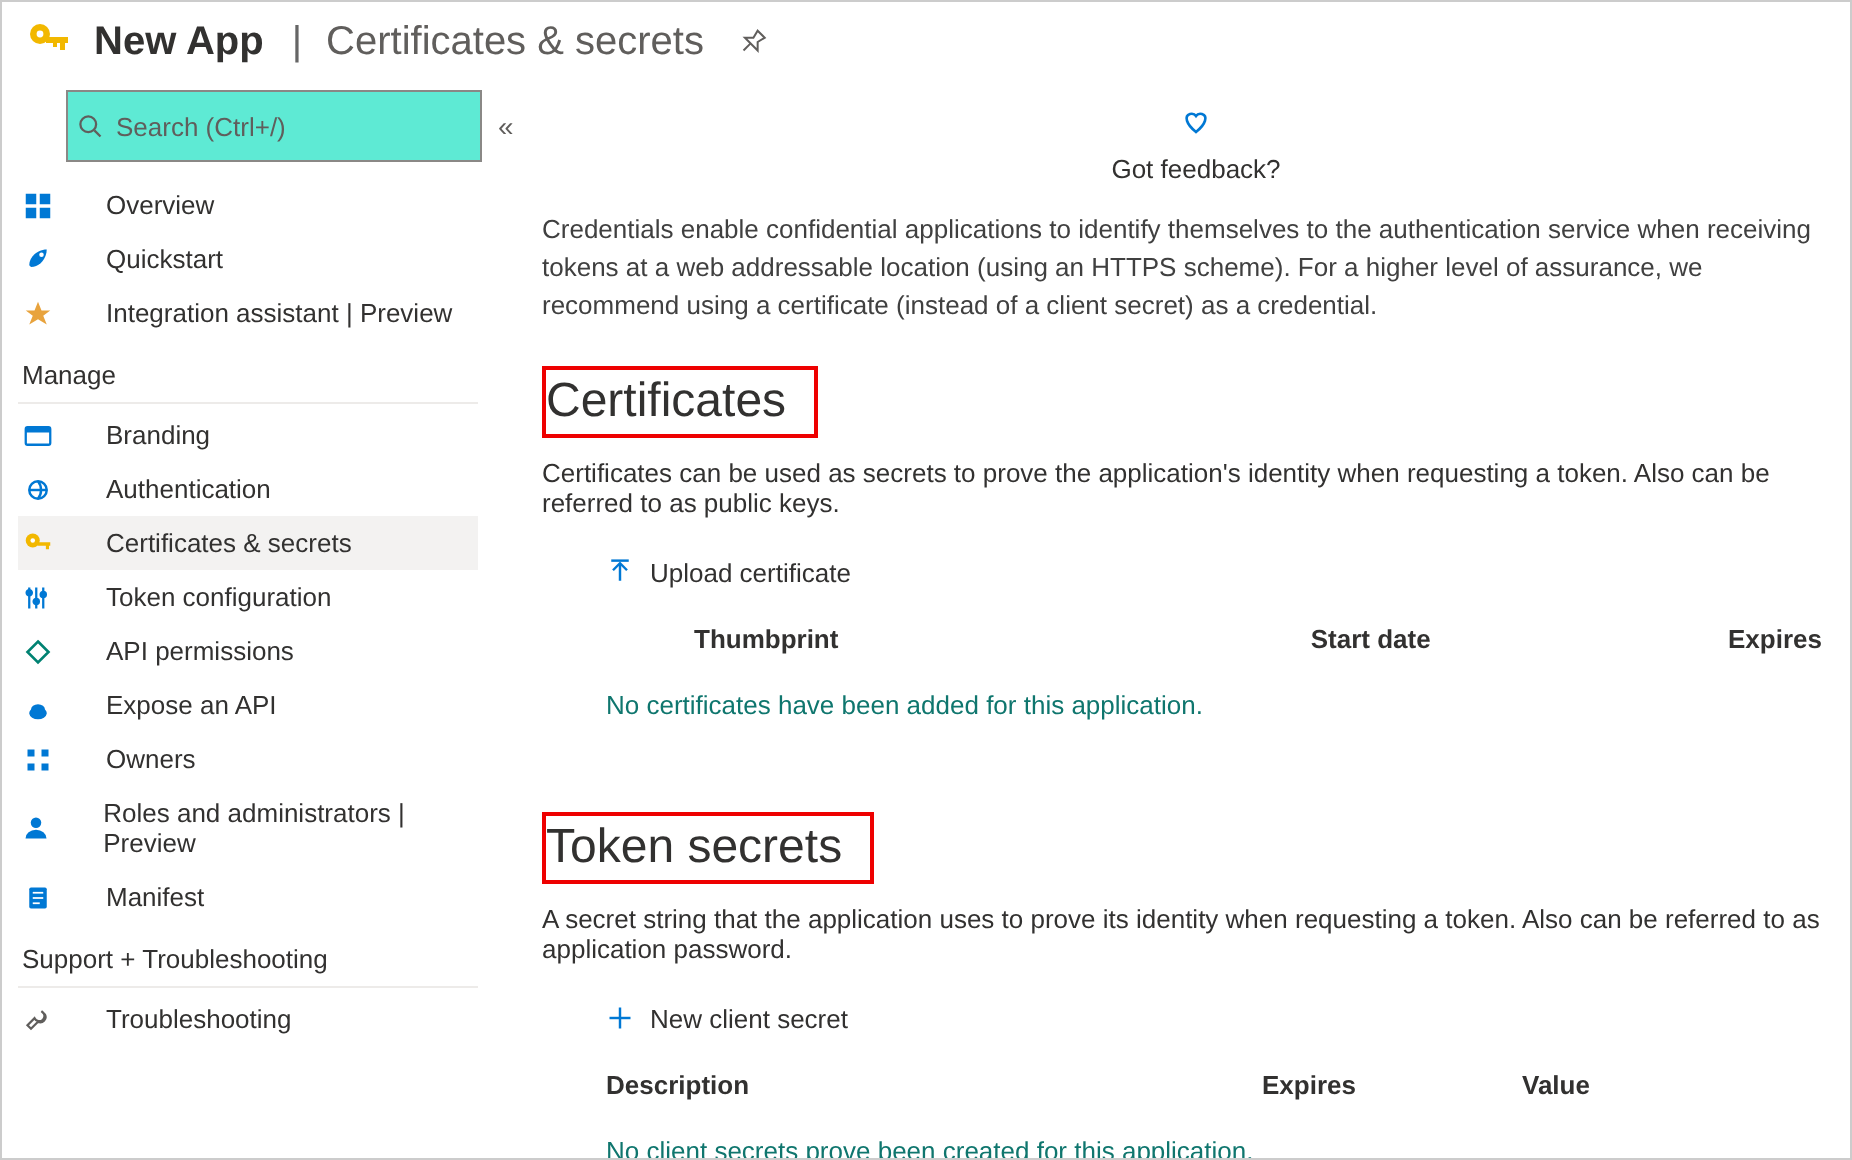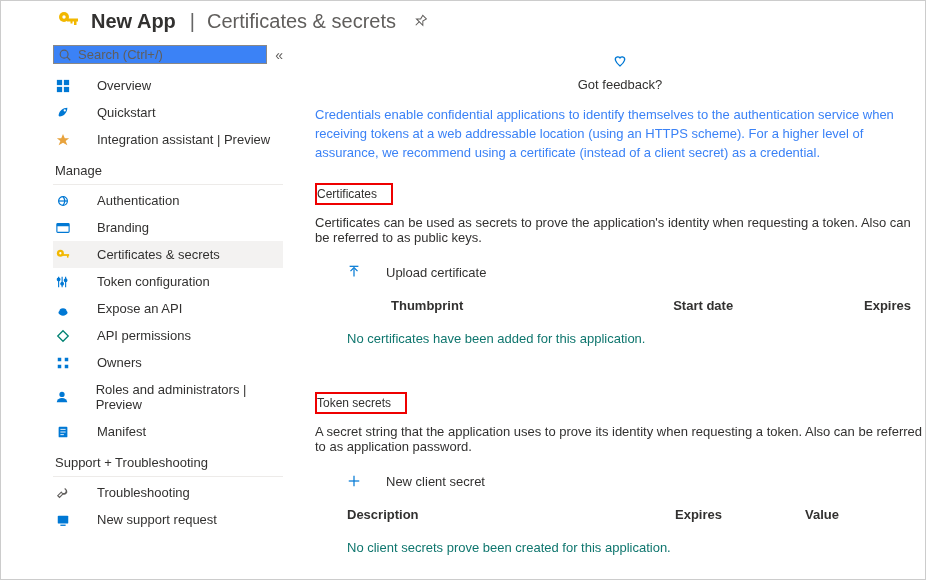--- a/index.html
+++ b/index.html
@@ -10,21 +10,20 @@
     color: #323130;
     background: #fff;
   }
   .root {
     width: 926px;
     height: 580px;
     border: 1px solid #ccc;
     overflow: hidden;
     display: flex;
     flex-direction: column;
-    padding-left: 44px;
   }
   
   .header {
     display: flex;
     align-items: center;
     gap: 10px;
     padding: 8px 12px 8px 12px;
   }
   .header-icon svg { display:block; }
   .header-title {
@@ -64,24 +63,25 @@
     display: flex;
     align-items: center;
     gap: 8px;
     margin-bottom: 8px;
   }
   .search-box {
     flex: 1;
     display: flex;
     align-items: center;
     border: 1px solid #8a8886;
-    height: 19px;
+    height: 36px;
     padding: 0 4px;
     gap: 4px;
-    background: #3b82f6;
+    background: #5eead4;
+    margin-left: 24px;
   }
   .search-box input {
     flex:1;
     border: none;
     outline: none;
     font-size: 13px;
     color: #323130;
     background: transparent;
   }
   .search-box input::placeholder { color: #605e5c; }
@@ -118,44 +118,44 @@
   .feedback-row {
     display: flex;
     align-items: center;
     gap: 8px;
     color: #323130;
     padding: 6px 0 14px 0;
     cursor: pointer;
     flex-direction: column;
   }
   .desc-text {
-    color: #3b82f6;
+    color: #404040;
     line-height: 1.45;
     padding-right: 4px;
     margin-bottom: 20px;
   }
   .section-heading {
-    font-size: 12px;
+    font-size: 24px;
     font-weight: 400;
     color: #323130;
     display: inline-block;
     margin-bottom: 10px;
   }
   .section-heading.highlight {
     border: 2px solid #e00;
     padding: 2px 14px 2px 0;
   }
   .section-sub {
     color: #323130;
     margin-bottom: 14px;
   }
   .action-btn {
     display: inline-flex;
     align-items: center;
-    gap: 25px;
+    gap: 8px;
     padding: 6px 8px 6px 4px;
     cursor: pointer;
     color: #323130;
     margin-left: 28px;
     margin-bottom: 6px;
   }
   .action-btn .icon { color: #0078d4; }
   .tbl-headers {
     display: flex;
     padding: 6px 8px 6px 32px;
@@ -249,36 +249,36 @@
               <path d="M8 1 L10 6 L15 6 L11 9 L13 14 L8 11 L3 14 L5 9 L1 6 L6 6 Z"></path>
             </svg>
         </span>
         <span>Integration assistant | Preview</span>
       </div>
 
       <div class="nav-group">Manage</div>
 
       <div class="nav-item">
         <span class="icon ico-blue">
+          <svg width="14" height="14" viewBox="0 0 16 16" fill="#0078d4">
+              <rect x="1" y="3" width="14" height="10" rx="1" fill="none" stroke="#0078d4" stroke-width="1.3"></rect>
+              <rect x="1" y="3" width="14" height="3"></rect>
+            </svg>
+        </span>
+        <span>Branding</span>
+      </div>
+      <div class="nav-item">
+        <span class="icon ico-blue">
           <svg width="14" height="14" viewBox="0 0 16 16" stroke="#0078d4" stroke-width="1.4" fill="none">
               <circle cx="8" cy="8" r="5"></circle>
               <path d="M8 3 A 8 8 0 0 1 8 13"></path>
               <path d="M3 8 L13 8"></path>
             </svg>
         </span>
         <span>Authentication</span>
-      </div>
-      <div class="nav-item">
-        <span class="icon ico-blue">
-          <svg width="14" height="14" viewBox="0 0 16 16" fill="#0078d4">
-              <rect x="1" y="3" width="14" height="10" rx="1" fill="none" stroke="#0078d4" stroke-width="1.3"></rect>
-              <rect x="1" y="3" width="14" height="3"></rect>
-            </svg>
-        </span>
-        <span>Branding</span>
       </div>
       <div class="nav-item active">
         <span class="icon ico-orange">
           <svg width="14" height="14" viewBox="0 0 16 16" fill="#f2b800">
               <circle cx="5" cy="6" r="4"></circle>
               <circle cx="5" cy="6" r="1.3" fill="#fff"></circle>
               <rect x="8" y="7" width="7" height="2"></rect>
               <rect x="12.5" y="8.5" width="1.8" height="2.5"></rect>
             </svg>
         </span>
@@ -291,34 +291,34 @@
               <line x1="7" y1="2" x2="7" y2="14"></line>
               <line x1="11" y1="2" x2="11" y2="14"></line>
               <circle cx="3" cy="5" r="1.5" fill="#0078d4"></circle>
               <circle cx="7" cy="10" r="1.5" fill="#0078d4"></circle>
               <circle cx="11" cy="6" r="1.5" fill="#0078d4"></circle>
             </svg>
         </span>
         <span>Token configuration</span>
       </div>
       <div class="nav-item">
-        <span class="icon ico-blue">
-          <svg width="14" height="14" viewBox="0 0 16 16" fill="#0078d4">
-              <path d="M4 10 A4 3 0 1 1 12 10 A5 3.5 0 1 1 4 10"></path>
-            </svg>
-        </span>
-        <span>Expose an API</span>
-      </div>
-      <div class="nav-item">
         <span class="icon ico-teal">
           <svg width="14" height="14" viewBox="0 0 16 16" stroke="#008272" stroke-width="1.5" fill="none">
               <path d="M8 2 L14 8 L8 14 L2 8 Z"></path>
             </svg>
         </span>
         <span>API permissions</span>
+      </div>
+      <div class="nav-item">
+        <span class="icon ico-blue">
+          <svg width="14" height="14" viewBox="0 0 16 16" fill="#0078d4">
+              <path d="M4 10 A4 3 0 1 1 12 10 A5 3.5 0 1 1 4 10"></path>
+            </svg>
+        </span>
+        <span>Expose an API</span>
       </div>
       <div class="nav-item">
         <span class="icon ico-blue">
           <svg width="14" height="14" viewBox="0 0 16 16" fill="#0078d4">
               <rect x="2" y="2" width="4" height="4"></rect>
               <rect x="10" y="2" width="4" height="4"></rect>
               <rect x="2" y="10" width="4" height="4"></rect>
               <rect x="10" y="10" width="4" height="4"></rect>
             </svg>
         </span>
@@ -347,29 +347,20 @@
 
       <div class="nav-group">Support + Troubleshooting</div>
 
       <div class="nav-item">
         <span class="icon ico-grey">
           <svg width="14" height="14" viewBox="0 0 16 16" stroke="#605e5c" stroke-width="1.3" fill="none">
               <path d="M10 3 A3 3 0 1 1 6 7 L2 11 L4 13 L8 9 A3 3 0 0 0 12 5 Z"></path>
             </svg>
         </span>
         <span>Troubleshooting</span>
-      </div>
-      <div class="nav-item">
-        <span class="icon ico-blue">
-          <svg width="14" height="14" viewBox="0 0 16 16" fill="#0078d4">
-              <rect x="2" y="3" width="12" height="9" rx="1"></rect>
-              <path d="M5 14 L11 14" stroke="#0078d4" stroke-width="1.5"></path>
-            </svg>
-        </span>
-        <span>New support request</span>
       </div>
     </div>
 
     <div class="main">
       <div class="feedback-row">
         <span class="icon ico-blue">
           <svg width="16" height="16" viewBox="0 0 16 16" stroke="#0078d4" stroke-width="1.3" fill="none">
               <path d="M8 13 C 3 9 2 5 5 4 C 7 3.5 8 5 8 5 C 8 5 9 3.5 11 4 C 14 5 13 9 8 13 Z"></path>
             </svg>
         </span>

